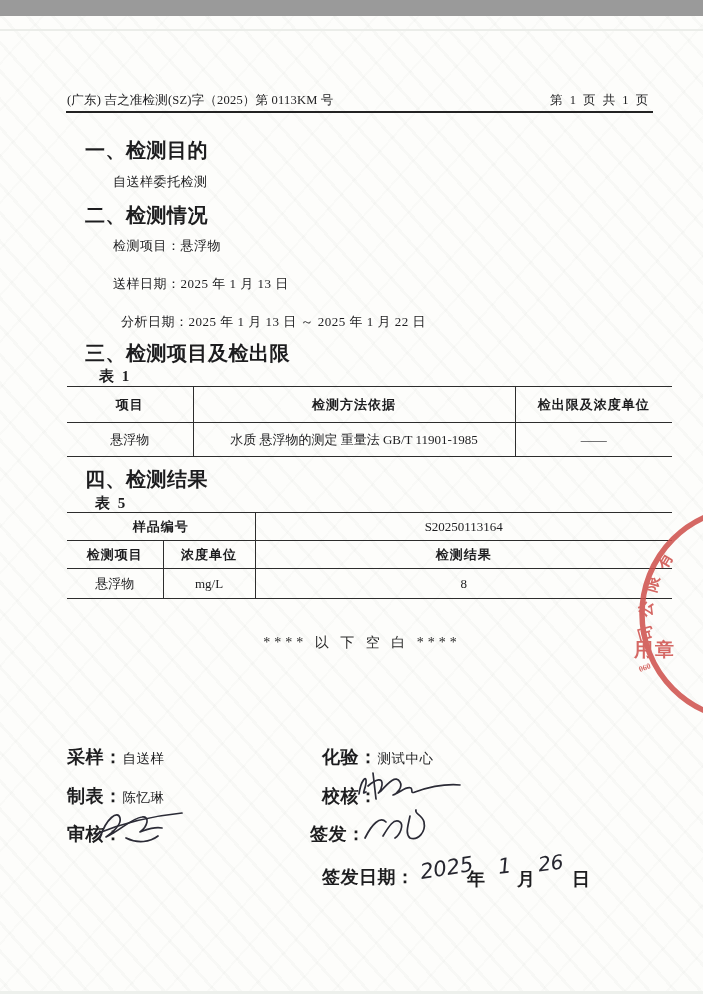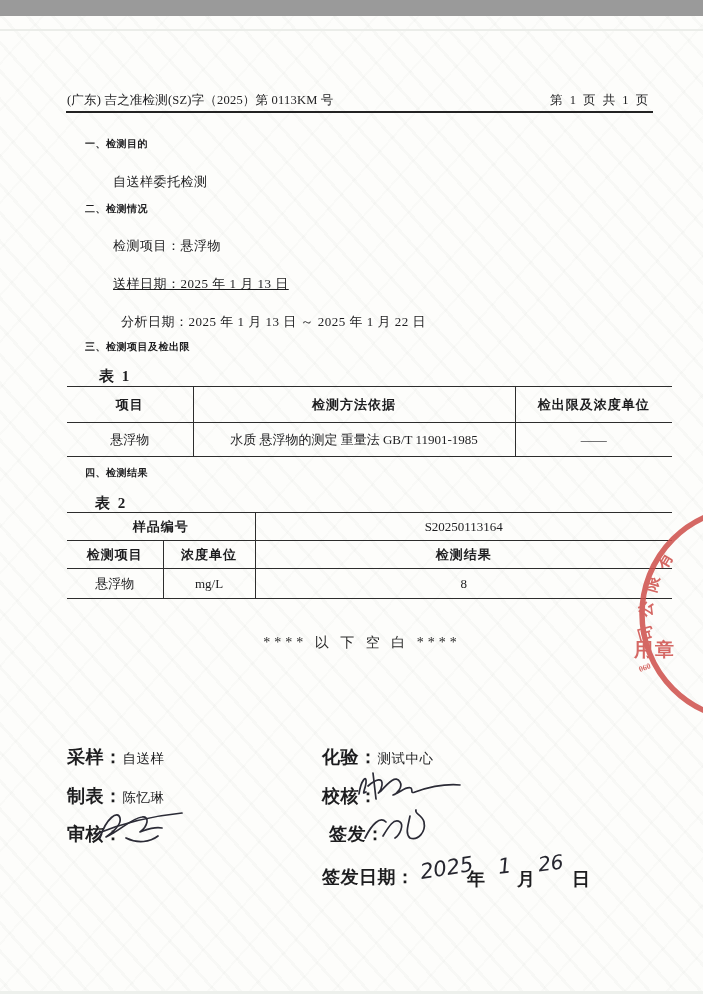--- a/index.html
+++ b/index.html
@@ -12,21 +12,21 @@
     position:absolute;inset:0;pointer-events:none;
     background:
       repeating-linear-gradient(48deg, rgba(148,156,146,0.05) 0 3px, transparent 3px 19px),
       repeating-linear-gradient(132deg, rgba(148,156,146,0.035) 0 2px, transparent 2px 31px);
   }
   .scan-top{position:absolute;left:0;top:13px;width:100%;height:2px;background:#ebede9;}
   .scan-bottom{position:absolute;left:0;top:975px;width:100%;height:10px;background:#edf0ec;}
   .abs{position:absolute;}
   .hdr{font-size:12.5px;letter-spacing:.2px;white-space:nowrap;}
   .rule{position:absolute;height:2px;background:#232323;}
-  .sec-title{font-size:10px;font-weight:bold;letter-spacing:.5px;white-space:nowrap;text-align:center;}
+  .sec-title{font-size:20px;font-weight:bold;letter-spacing:.5px;white-space:nowrap;text-align:center;}
   .body-text{font-size:13px;letter-spacing:.5px;white-space:nowrap;}
   .tbl-label{font-size:15px;font-weight:bold;letter-spacing:2px;white-space:nowrap;}
   table.t{border-collapse:collapse;table-layout:fixed;font-size:13px;position:absolute;}
   table.t td{
     text-align:center;vertical-align:middle;padding:0;
     border-top:1.5px solid #2d2d2d;border-bottom:1.5px solid #2d2d2d;
     overflow:hidden;white-space:nowrap;
   }
   table.t td.vr{border-right:1.2px solid #2d2d2d;}
   td.b{font-weight:bold;letter-spacing:1px;}
@@ -53,21 +53,21 @@
 
   <div class="abs hdr" style="left:67px;top:76px;">(广东) 吉之准检测(SZ)字（2025）第 0113KM 号</div>
   <div class="abs hdr" style="left:550px;top:76px;letter-spacing:2px;">第 1 页 共 1 页</div>
   <div class="rule" style="left:66px;top:95px;width:587px;"></div>
 
   <div class="abs sec-title" style="left:85px;top:121px;">一、检测目的</div>
   <div class="abs body-text" style="left:113px;top:157px;">自送样委托检测</div>
 
   <div class="abs sec-title" style="left:85px;top:186px;">二、检测情况</div>
   <div class="abs body-text" style="left:113px;top:221px;">检测项目：悬浮物</div>
-  <div class="abs body-text" style="left:113px;top:259px;text-decoration:underline;">送样日期：2025 年 1 月 13 日</div>
+  <div class="abs body-text" style="left:113px;top:259px;">送样日期：2025 年 1 月 13 日</div>
   <div class="abs body-text" style="left:121px;top:297px;">分析日期：2025 年 1 月 13 日 ～ 2025 年 1 月 22 日</div>
 
   <div class="abs sec-title" style="left:85px;top:324px;">三、检测项目及检出限</div>
   <div class="abs tbl-label" style="left:99px;top:351px;">表 1</div>
 
   <table class="t" style="left:67px;top:370px;width:605px;">
     <colgroup>
         <col style="width:126px">
         <col style="width:322px">
         <col style="width:157px">
@@ -80,21 +80,21 @@
     </tr>
     <tr style="height:34px;">
       <td class="vr">悬浮物</td>
       <td class="vr">水质 悬浮物的测定 重量法 GB/T 11901-1985</td>
       <td>——</td>
     </tr>
   </tbody>
     </table>
 
   <div class="abs sec-title" style="left:85px;top:450px;">四、检测结果</div>
-  <div class="abs tbl-label" style="left:95px;top:478px;">表 2</div>
+  <div class="abs tbl-label" style="left:95px;top:478px;">表 5</div>
 
   <table class="t" style="left:67px;top:496px;width:605px;">
     <colgroup>
         <col style="width:96px">
         <col style="width:92px">
         <col style="width:417px">
       </colgroup>
     <tbody>
     <tr style="height:28px;">
       <td colspan="2" class="vr b">样品编号</td>
@@ -125,21 +125,21 @@
   <div class="abs foot-line" style="left:67px;top:768px;">
     <span class="foot-label">制表：</span><span class="foot-value">陈忆琳</span>
   </div>
   <div class="abs foot-line" style="left:322px;top:768px;">
     <span class="foot-label">校核：</span>
   </div>
 
   <div class="abs foot-line" style="left:67px;top:806px;">
     <span class="foot-label">审核：</span>
   </div>
-  <div class="abs foot-line" style="left:329px;top:806px;">
+  <div class="abs foot-line" style="left:310px;top:806px;">
     <span class="foot-label">签发：</span>
   </div>
 
   <svg class="abs sig" style="left:92px;top:786px;" width="95" height="52" viewBox="0 0 95 52">
     <path d="M8,36 C14,16 26,8 28,16 C30,24 18,32 14,35 C26,30 40,16 50,15 C58,14 56,24 48,30 C54,28 62,24 70,26"></path>
     <path d="M4,32 C28,22 60,14 90,11"></path>
     <path d="M34,36 C46,42 58,40 66,34"></path>
   </svg>
   <svg class="abs sig" style="left:352px;top:748px;" width="112" height="44" viewBox="0 0 112 44">
     <path d="M7,30 C9,16 15,10 14,19 C13,27 9,31 14,28"></path>

